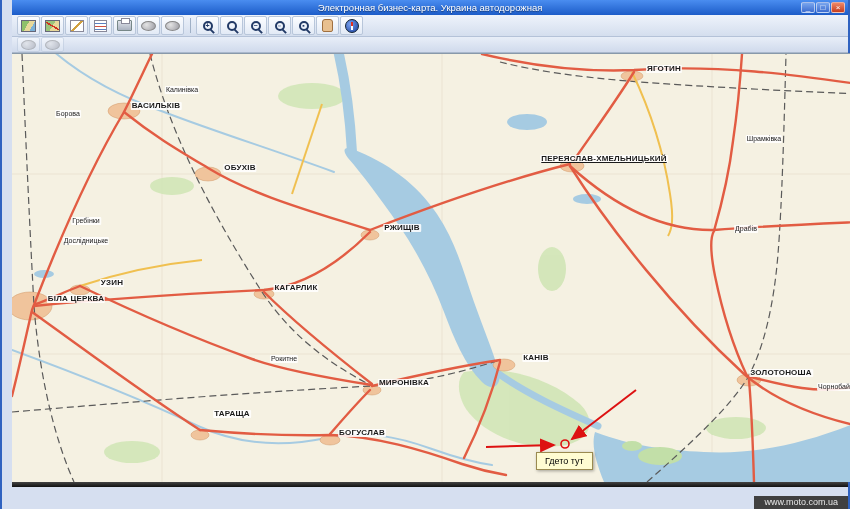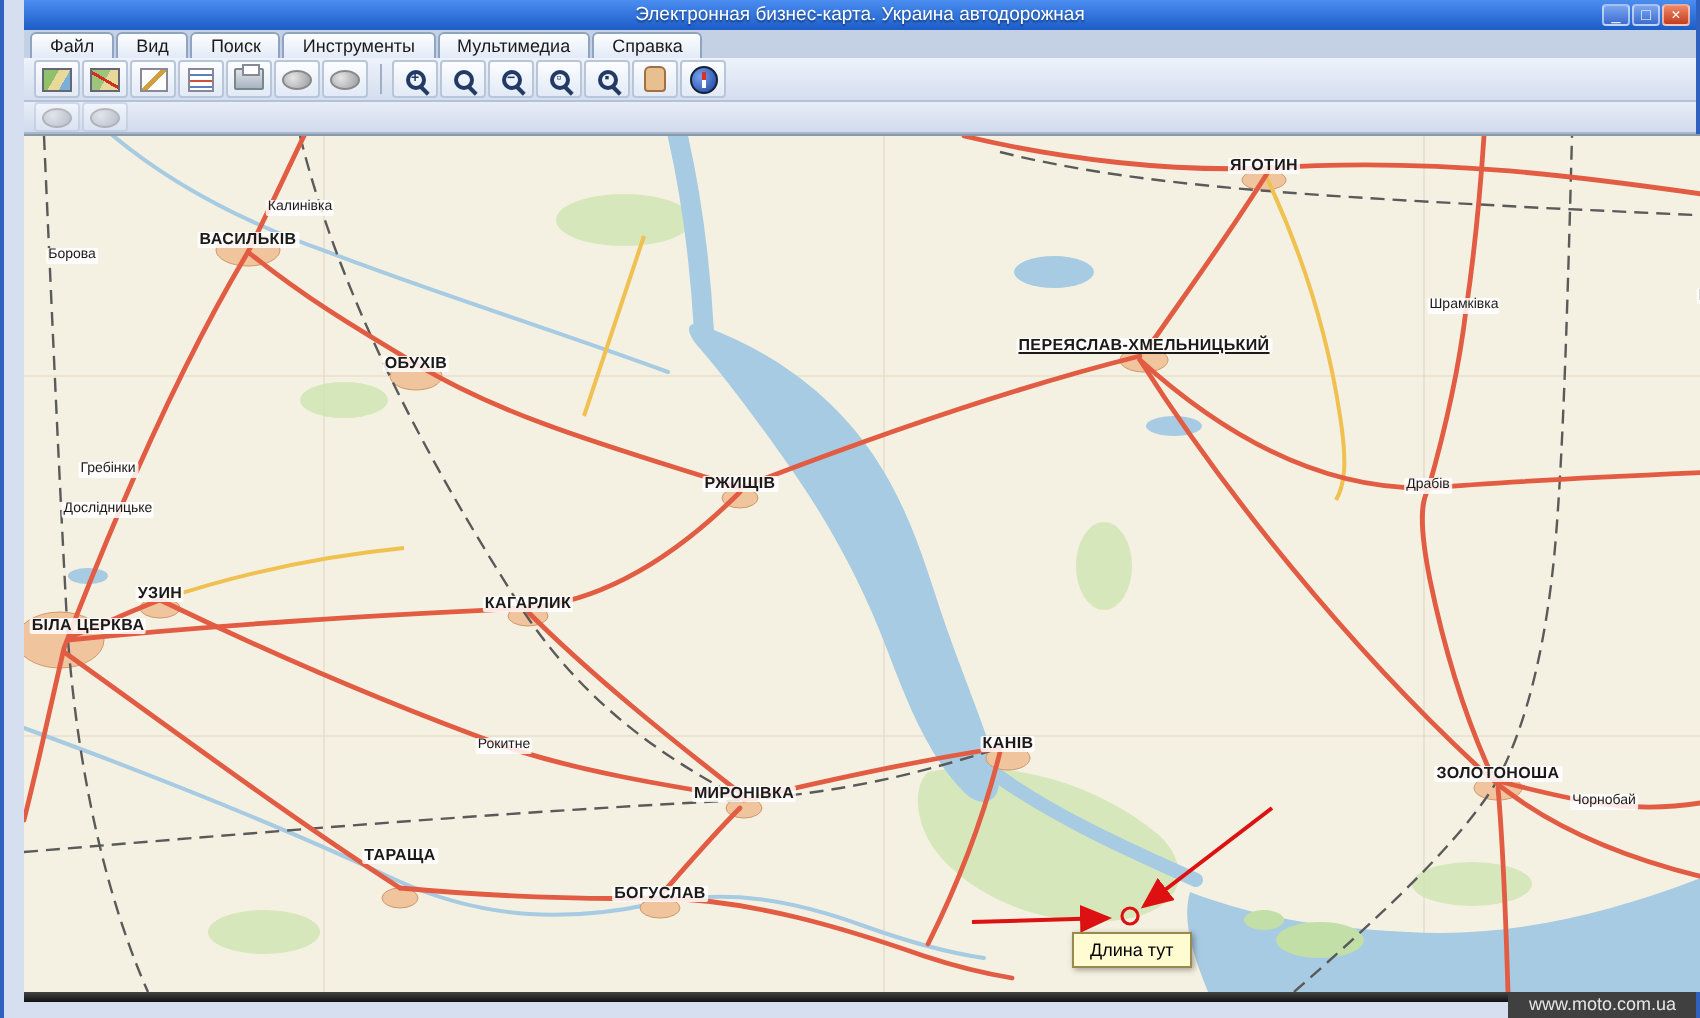--- a/index.html
+++ b/index.html
@@ -46,21 +46,21 @@
   .tbi-zoom::after{content:"";position:absolute;width:6px;height:2px;background:#223a66;bottom:-3px;right:-4px;transform:rotate(45deg);}
   .tbi-hand{width:9px;height:11px;background:#e8c090;border:1px solid #a07040;border-radius:3px 3px 2px 2px;}
   .tbi-compass{width:12px;height:12px;border-radius:50%;background:radial-gradient(circle at 35% 35%,#7aa2ee,#173e9e);position:relative;border:1px solid #123;}
   .tbi-compass::after{content:"";position:absolute;left:5px;top:2px;width:2px;height:8px;background:linear-gradient(#e03020 50%,#fff 50%);}
   .dim{opacity:.5;}
   
   .map{position:relative;flex:0 0 428px;height:428px;width:846px;background:#f5f1e2;border-top:1px solid #8899aa;overflow:hidden;}
   .map svg.base{position:absolute;left:0;top:0;}
   .town-layer{position:absolute;left:0;top:0;width:100%;height:100%;pointer-events:none;}
   .town{position:absolute;transform:translate(-50%,-50%);font-size:7px;line-height:8px;color:#1a1a1a;
-    background:rgba(255,255,255,.85);padding:0 1px;white-space:nowrap;border-radius:1px;}
+    background:rgba(255,255,255,.85);padding:0 1px;white-space:nowrap;border-radius:1px;margin-left:32px;}
   .town.major{font-size:8px;font-weight:bold;text-transform:uppercase;letter-spacing:.2px;}
   .map-tooltip{position:absolute;left:524px;top:398px;background:#fffcd2;border:1px solid #9a8a50;
     box-shadow:1px 1px 3px rgba(0,0,0,.35);font-size:9px;line-height:12px;padding:2px 8px;color:#000;white-space:nowrap;}
   
   .statusbar{height:10px;flex:0 0 10px;background:linear-gradient(#e8eef8,#ccd6e8);display:flex;align-items:center;padding-left:2px;}
   .status-panel{font-size:8px;line-height:8px;color:#222;padding:0 8px 1px 4px;border:1px solid;
     border-color:#98a8c0 #ffffff #ffffff #98a8c0;background:#dde5f2;white-space:nowrap;}
   .bottomstrip{height:5px;flex:0 0 5px;background:linear-gradient(#444,#111);}
   .watermark{position:absolute;right:0;bottom:0;height:13px;line-height:13px;background:#404040;color:#e6e6e6;
     font-size:9px;padding:0 10px;z-index:20;}
@@ -72,28 +72,20 @@
 
   <div class="titlebar">
     <span class="title-text">Электронная бизнес-карта. Украина автодорожная</span>
     <div class="win-controls">
       <span class="win-btn blue">_</span>
       <span class="win-btn blue">□</span>
       <span class="win-btn red">×</span>
     </div>
   </div>
 
-  <div class="menubar">
-      <div class="menu-tab">Файл</div>
-      <div class="menu-tab">Вид</div>
-      <div class="menu-tab">Поиск</div>
-      <div class="menu-tab">Инструменты</div>
-      <div class="menu-tab">Мультимедиа</div>
-      <div class="menu-tab">Справка</div>
-    </div>
 
   <div class="toolbar">
       <div class="tb-btn">
         <div class="tbi tbi-map"></div>
       </div>
       <div class="tb-btn">
         <div class="tbi tbi-route"></div>
       </div>
       <div class="tb-btn">
         <div class="tbi tbi-ruler"></div>
@@ -264,19 +256,19 @@
         <div class="town" style="left: 702px; top: 175px;">Драбів</div>
         <div class="town" style="left: 240px; top: 305px;">Рокитне</div>
         <div class="town major" style="left: 360px; top: 329px;">Миронівка</div>
         <div class="town major" style="left: 492px; top: 304px;">Канів</div>
         <div class="town major" style="left: 737px; top: 319px;">Золотоноша</div>
         <div class="town" style="left: 790px; top: 333px;">Чорнобай</div>
         <div class="town major" style="left: 188px; top: 360px;">Тараща</div>
         <div class="town major" style="left: 318px; top: 379px;">Богуслав</div>
       </div>
 
-    <div class="map-tooltip">Длина тут</div>
+    <div class="map-tooltip">Гдето тут</div>
   </div>
 
   <div class="bottomstrip"></div>
 
   <div class="watermark">www.moto.com.ua</div>
 </div>
 
 </body></html>

